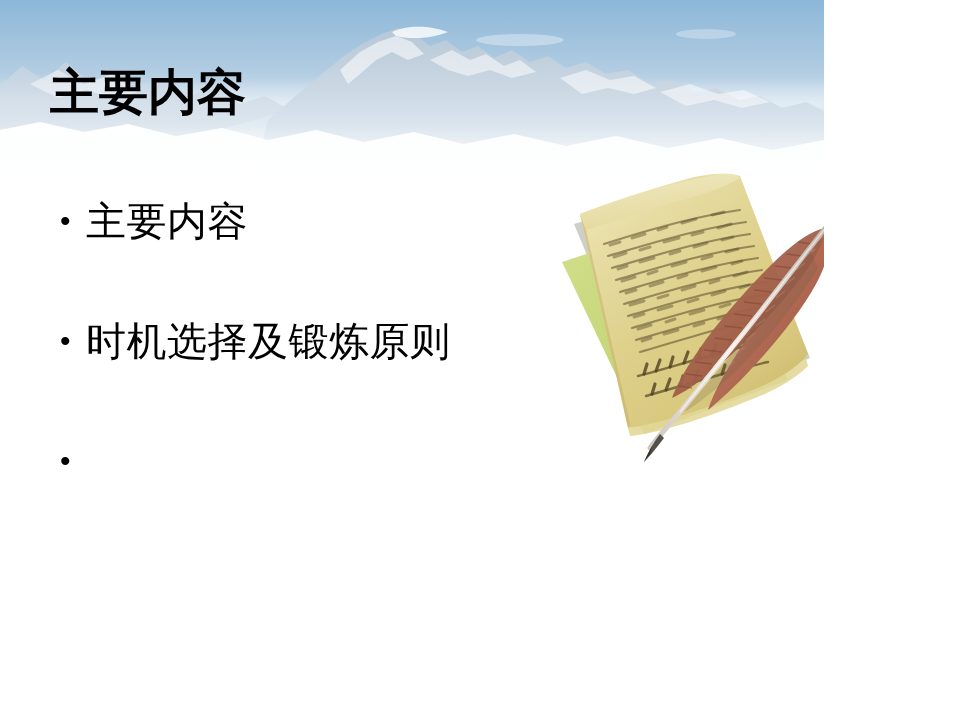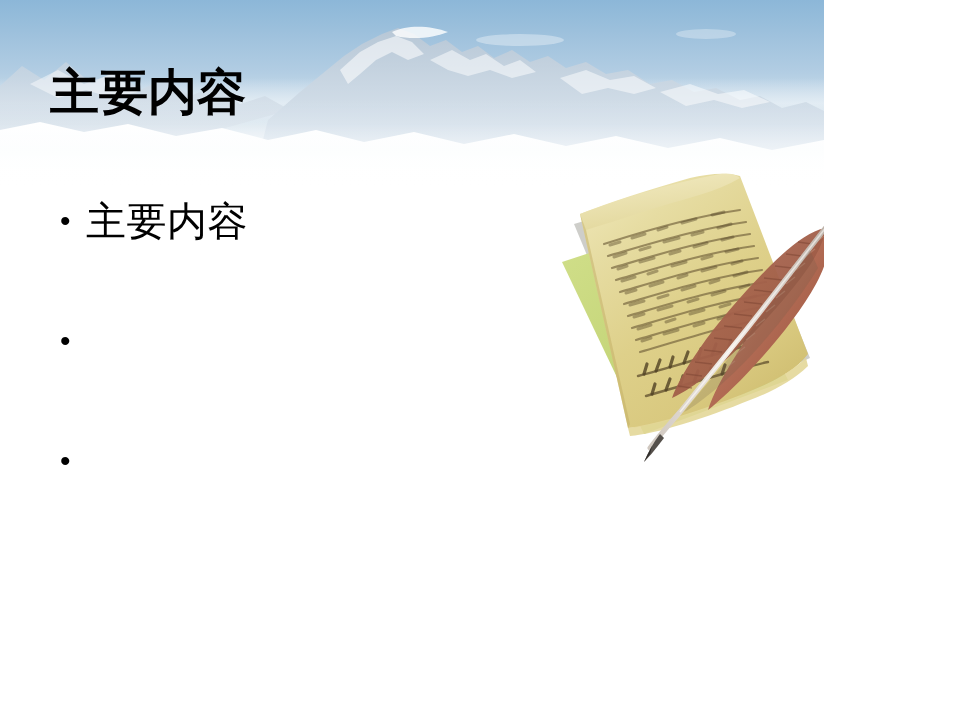--- a/index.html
+++ b/index.html
@@ -178,20 +178,21 @@
 
   <div class="bullets">
 
     <div class="bullet-row">
       <span class="bullet-dot">•</span>
       <span class="bullet-text">主要内容</span>
     </div>
 
     <div class="bullet-row">
       <span class="bullet-dot">•</span>
+      <span class="bullet-text">时机选择及锻炼原则</span>
     </div>
 
     <div class="bullet-row">
       <span class="bullet-dot">•</span>
     </div>
 
   </div>
 
   <div class="artwork">
     <svg viewBox="0 0 310 325" aria-hidden="true">

